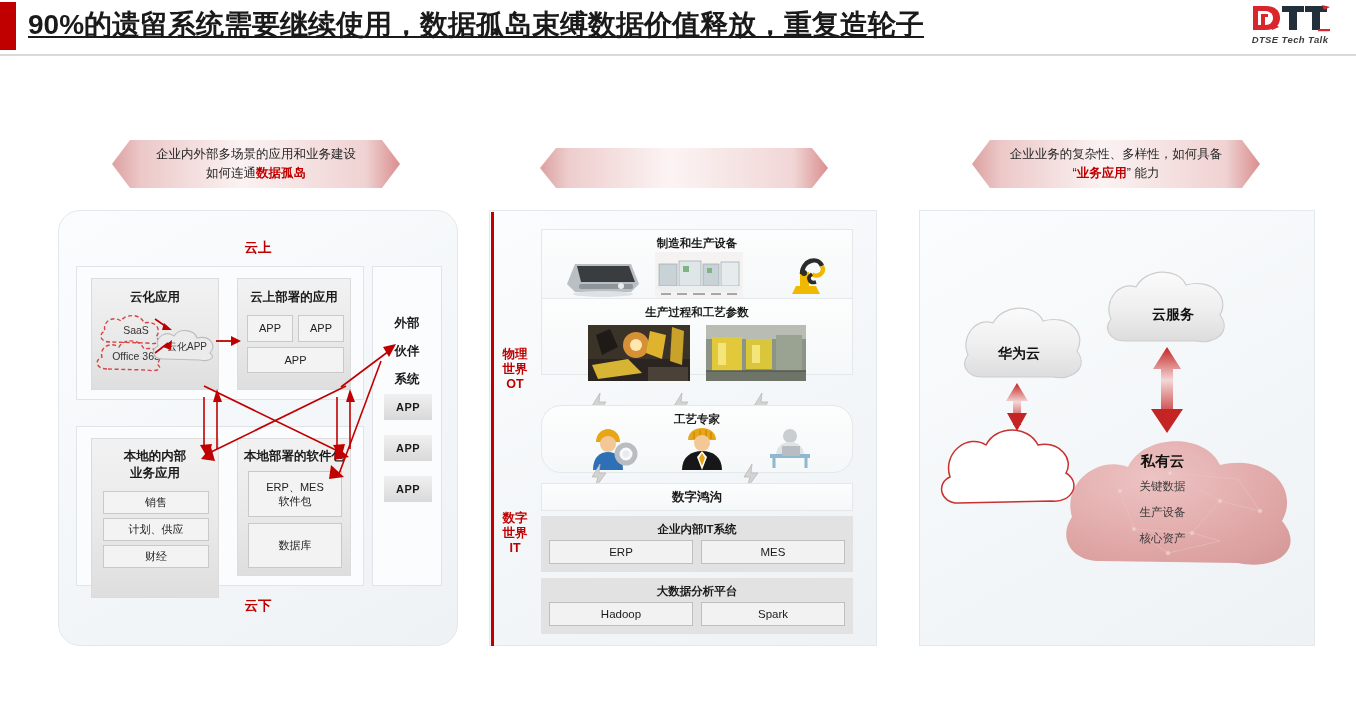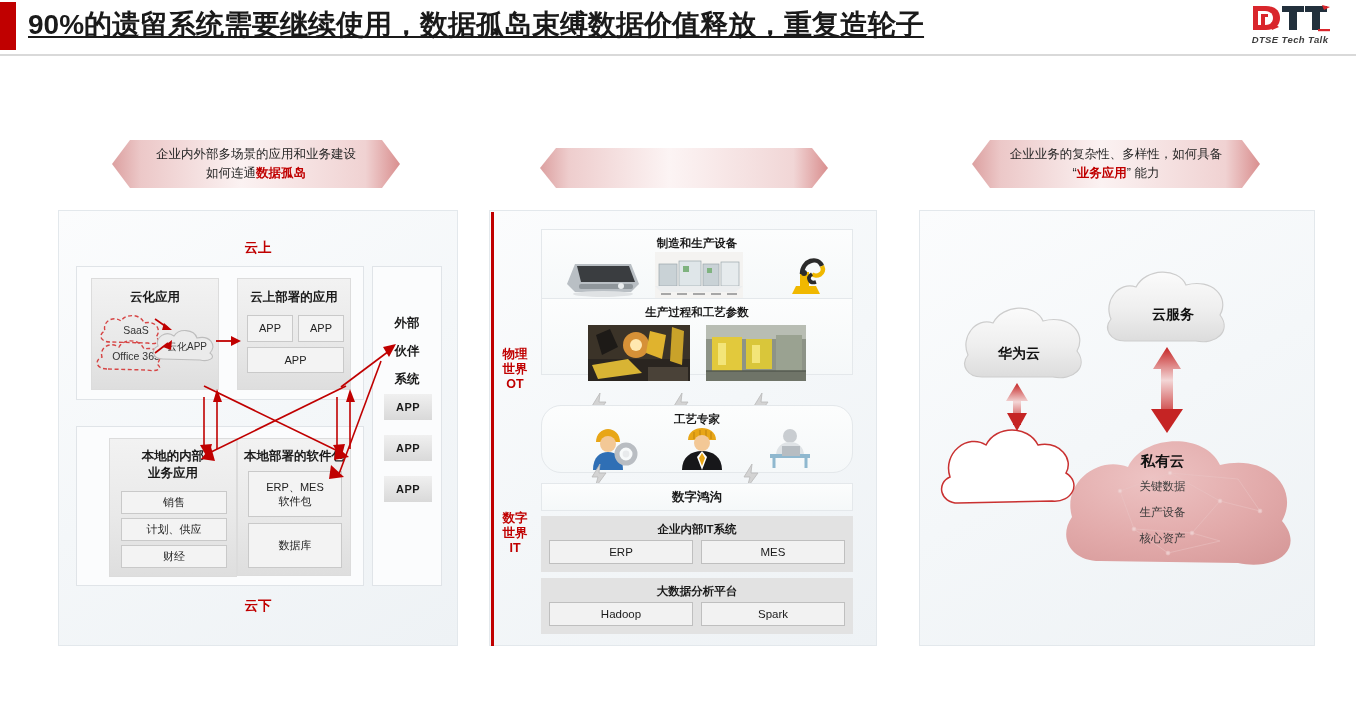--- a/index.html
+++ b/index.html
@@ -53,21 +53,21 @@
   .rb2 { left: 540px; top: 148px; width: 288px; height: 40px; }
   .rb3 { left: 972px; top: 140px; width: 288px; height: 48px; }
   .hl { color: #c00000; font-weight: bold; }
 
   
   .panel {
     position: absolute;
     background: linear-gradient(150deg,#fbfcfd 0%,#f4f7f9 50%,#eef2f5 100%);
     border: 1px solid #e3e8ec;
   }
-  .panel-left   { left: 58px;  top: 210px; width: 400px; height: 436px; }
+  .panel-left   { left: 58px;  top: 210px; width: 400px; height: 436px; border-radius: 22px; }
   .panel-mid    { left: 489px; top: 210px; width: 388px; height: 436px; }
   .panel-right  { left: 919px; top: 210px; width: 396px; height: 436px; }
 
   
   .cloud-label {
     position: absolute; text-align: center; width: 100%;
     color: #c00000; font-weight: bold; font-size: 13.5px;
   }
   .lbl-top { top: 28px; }
   .lbl-bot { top: 386px; }
@@ -277,21 +277,21 @@
     </div>
 
     <svg style="position:absolute; left:139px; top:68px;" width="26" height="12" viewBox="0 0 26 12">
       <path d="M0 6 H17" stroke="#c00000" stroke-width="1.8"></path>
       <path d="M15 1 L25 6 L15 11 Z" fill="#c00000"></path>
     </svg>
   </div>
 
   <div class="lp-box lp-lower">
 
-    <div class="card" style="left:14px; top:11px; width:128px; height:139px;margin-left:18px;">
+    <div class="card" style="left:14px; top:11px; width:128px; height:160px;">
       <div class="card-title" style="top:9px;">
         <span>本地的内部</span><br>
         <span>业务应用</span>
       </div>
       <div class="inner-box" style="left:11px; top:52px; width:106px; height:23px;">销售</div>
       <div class="inner-box" style="left:11px; top:79px; width:106px; height:23px;">计划、供应</div>
       <div class="inner-box" style="left:11px; top:106px; width:106px; height:23px;">财经</div>
     </div>
 
     <div class="card" style="left:160px; top:11px; width:114px; height:138px;">

